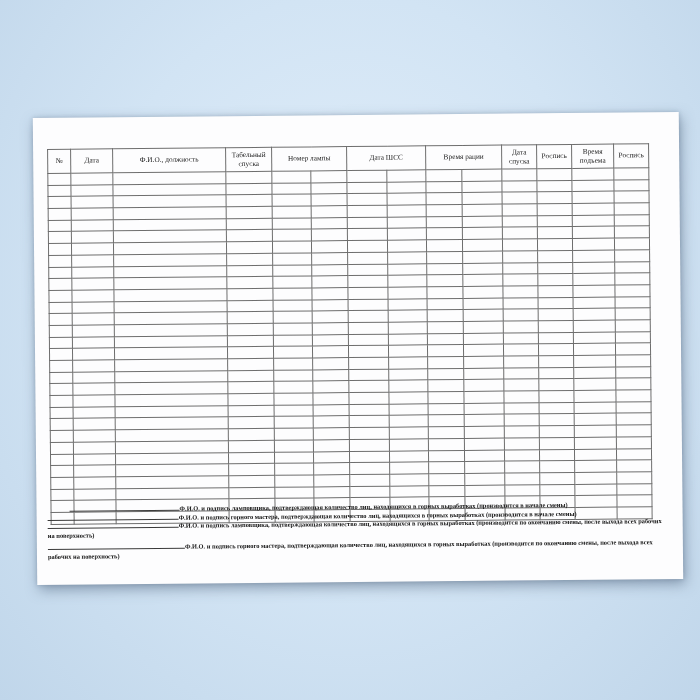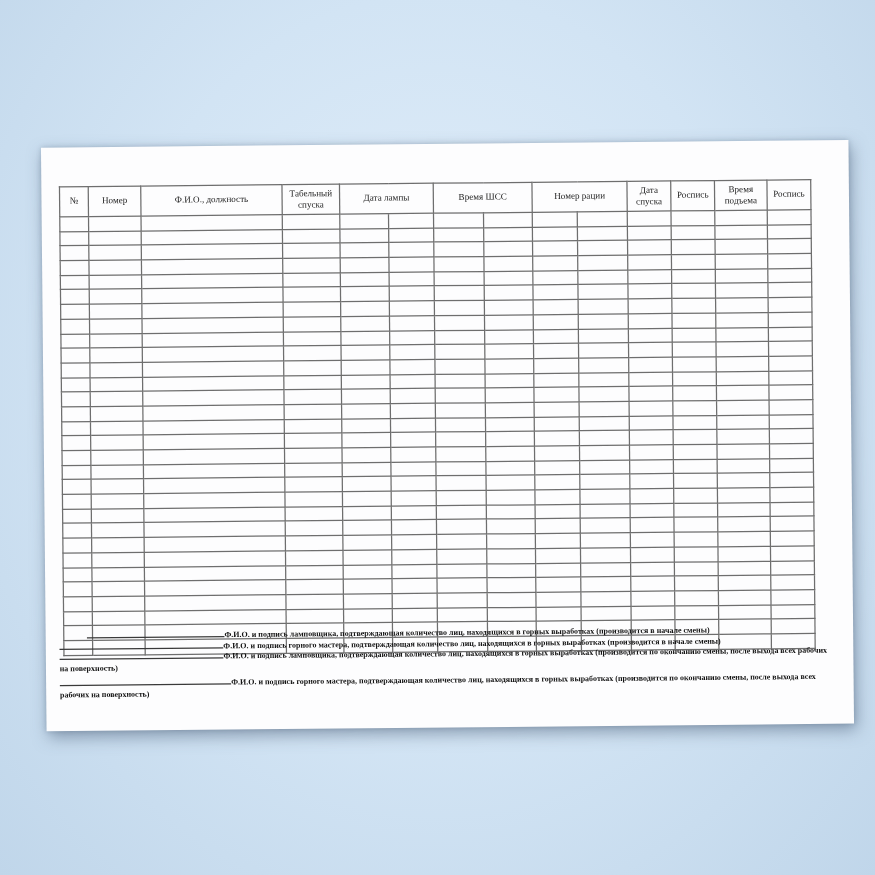--- a/index.html
+++ b/index.html
@@ -66,26 +66,26 @@
       <col class="c9">
         <col class="c10">
         <col class="c11">
         <col class="c12">
       <col class="c13">
         <col class="c14">
     </colgroup>
     <thead>
       <tr>
         <th>№</th>
-        <th>Номер</th>
+        <th>Дата</th>
         <th>Ф.И.О., должность</th>
         <th>Табельный спуска</th>
-        <th colspan="2">Дата лампы</th>
-        <th colspan="2">Время ШСС</th>
-        <th colspan="2">Номер рации</th>
+        <th colspan="2">Номер лампы</th>
+        <th colspan="2">Дата ШСС</th>
+        <th colspan="2">Время рации</th>
         <th>Дата спуска</th>
         <th>Роспись</th>
         <th>Время подъема</th>
         <th>Роспись</th>
       </tr>
     </thead>
     <tbody>
         <tr>
           <td></td>
           <td></td>

